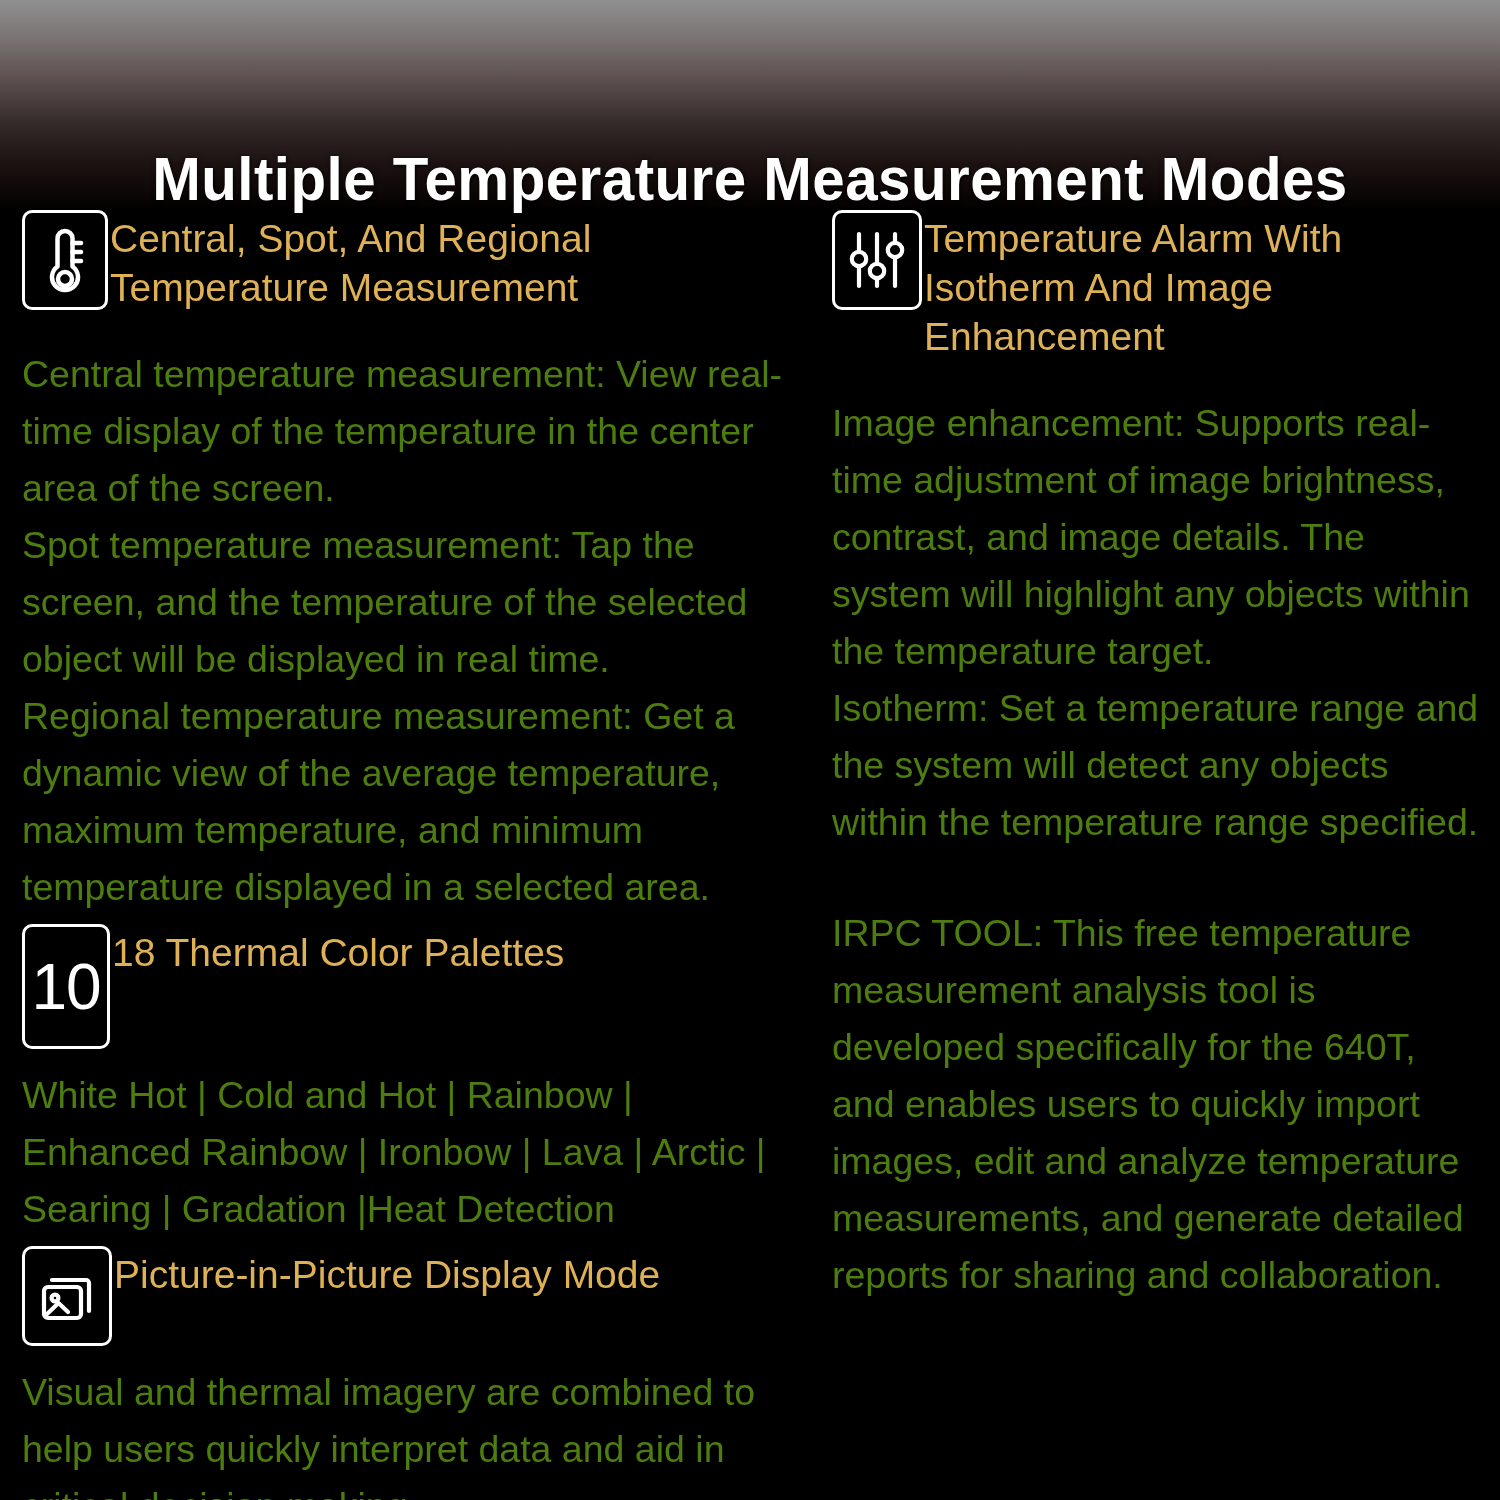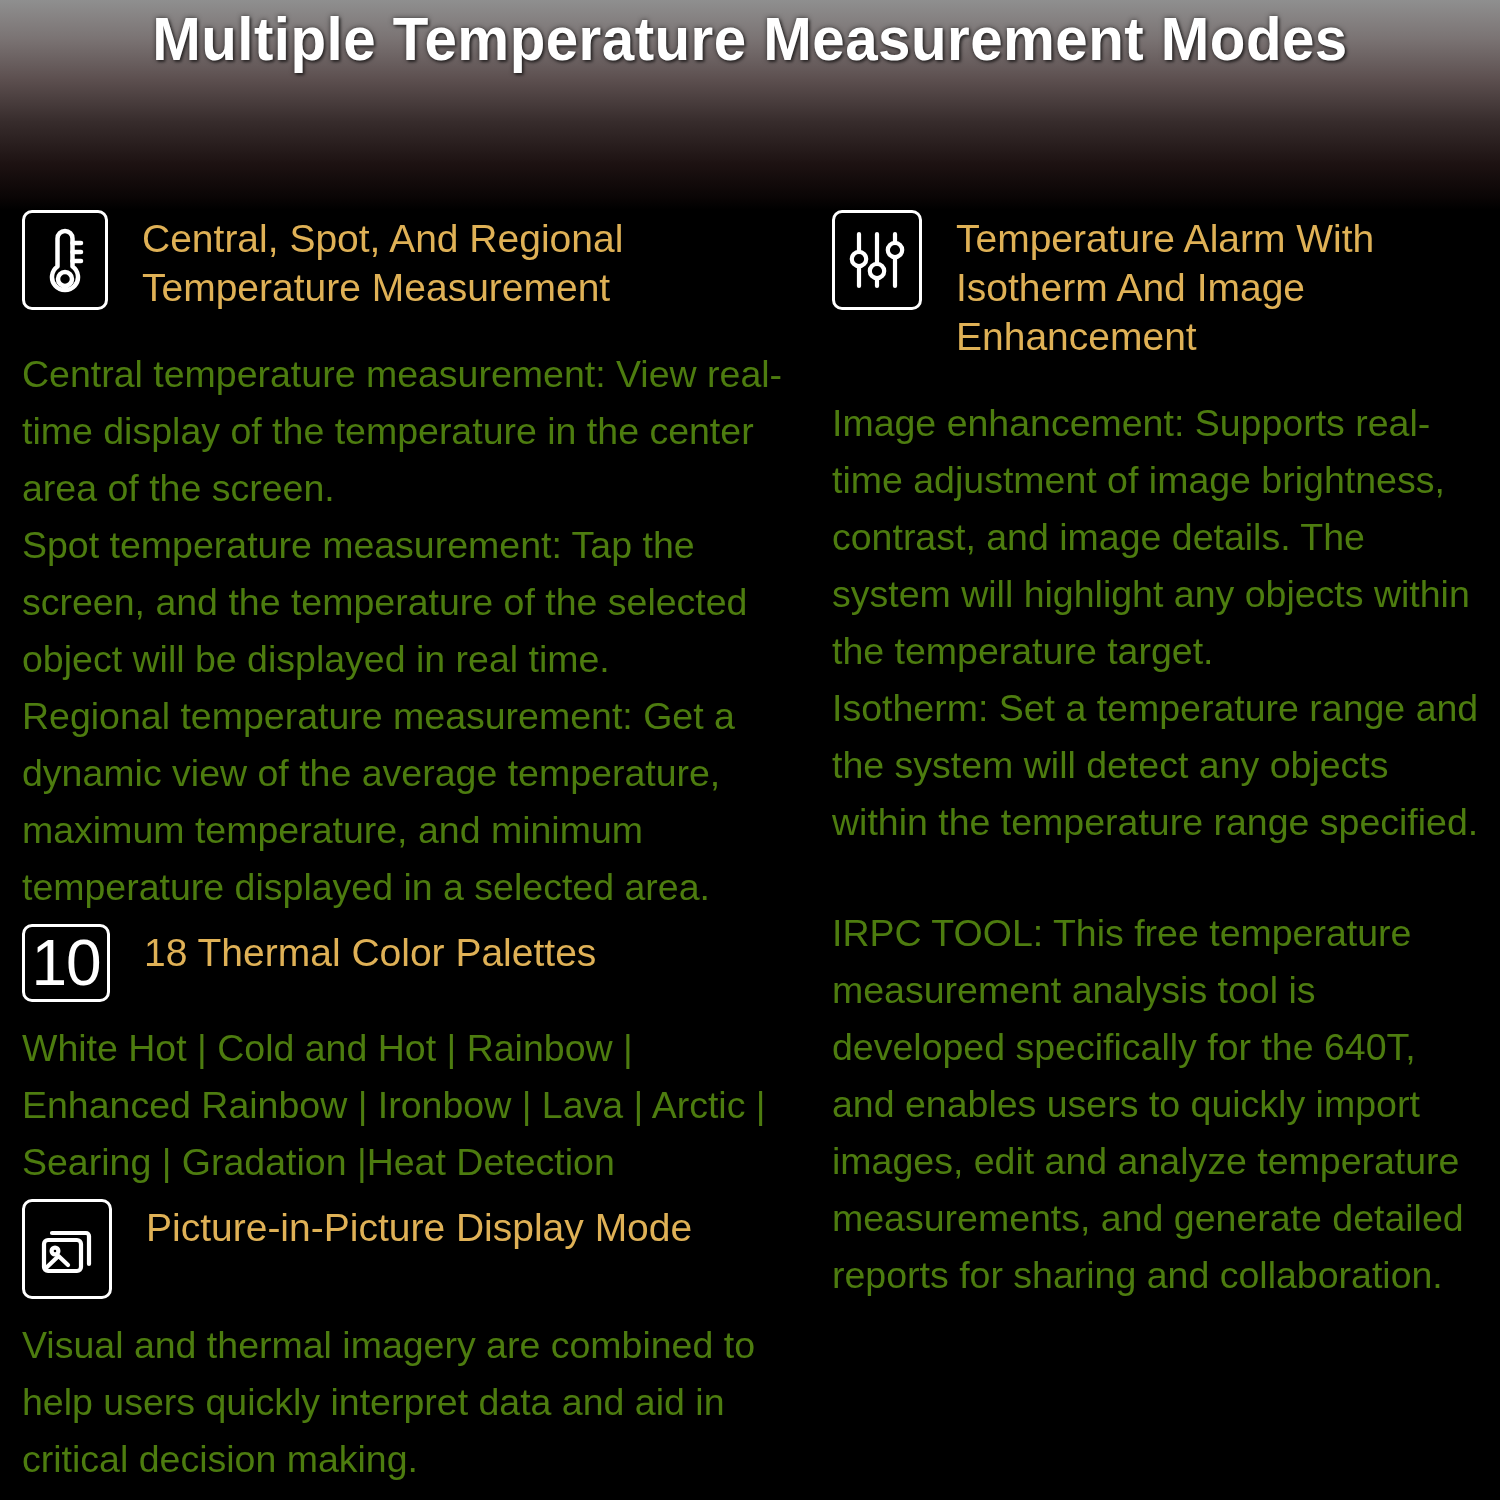--- a/index.html
+++ b/index.html
@@ -31,21 +31,21 @@
     height:210px;
     background:linear-gradient(to bottom,
         #8f8f8f 0%,
         #7b7474 18%,
         #5c4f4f 38%,
         #372c2c 58%,
         #1d1212 78%,
         #0a0505 94%,
         #000000 100%);
     display:flex;
-    align-items:flex-start;
+    align-items:flex-end;
     justify-content:center;
   }
 
   .header-title {
     font-family:"Liberation Sans Narrow","Liberation Sans",sans-serif;
     font-weight:bold;
     font-size:62px;
     line-height:1;
     letter-spacing:0.5px;
     color:#ffffff;
@@ -69,36 +69,36 @@
     position:relative;
     height:100%;
   }
   .col-left  { width:820px; padding-left:22px; padding-right:16px; }
   .col-right { width:680px; padding-left:12px; padding-right:20px; }
 
   
   .feature-head {
     display:flex;
     align-items:flex-start;
-    gap:34px;
+    gap:2px;
   }
 
   .icon-box {
     flex:0 0 auto;
     width:86px;
     height:100px;
     border:3px solid #ffffff;
     border-radius:10px;
     background:#000;
     display:flex;
     align-items:center;
     justify-content:center;
   }
   .icon-box.sq { width:90px; height:100px; }
-  .icon-box.ten { width:88px; height:78px; }
+  .icon-box.ten { width:88px; height:125px; }
   .icon-box svg { display:block; }
 
   .feature-title {
     color:#dfb156;
     font-size:39px;
     line-height:49px;
     font-weight:normal;
     padding-top:4px;
     max-width:100%;
   }

